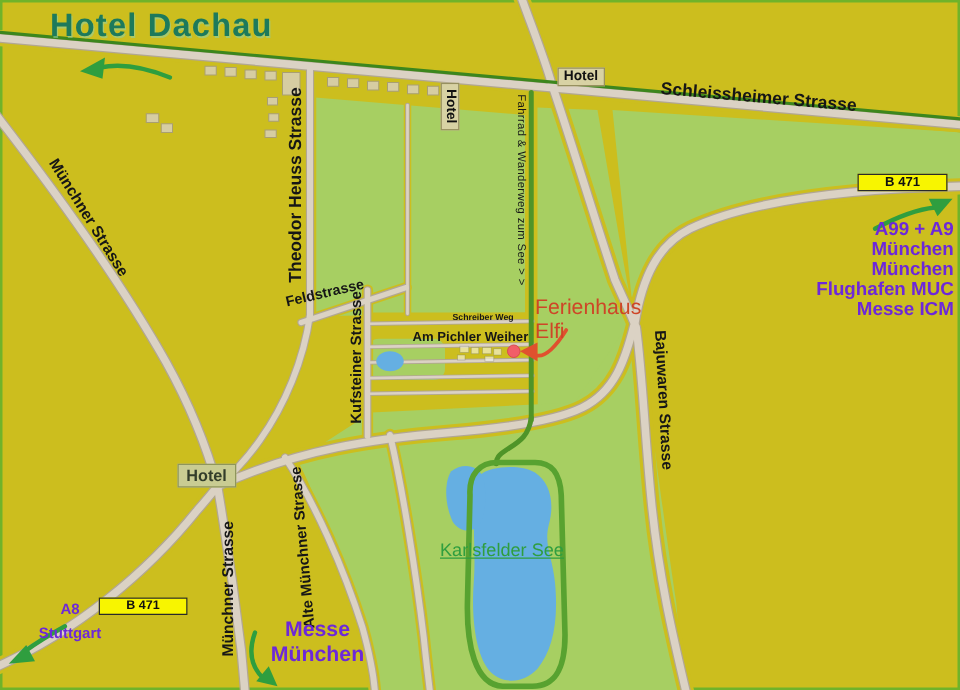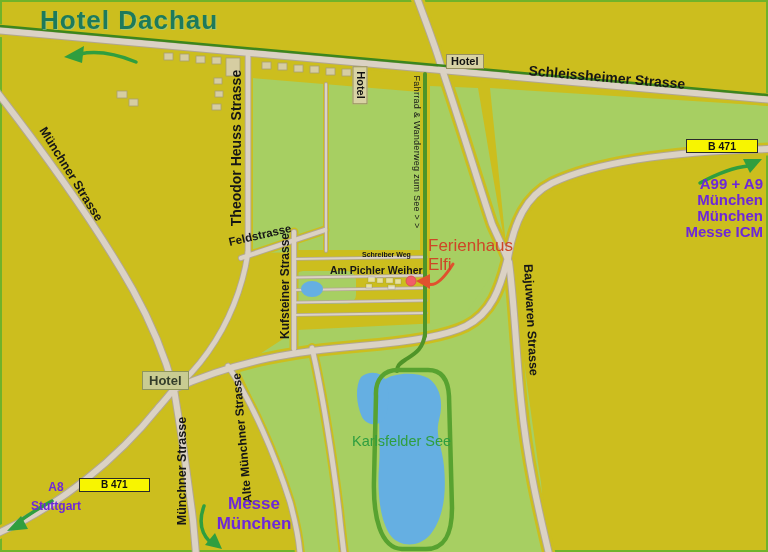--- a/index.html
+++ b/index.html
@@ -198,26 +198,27 @@
   <div class="badge" style="left:142px;top:371px;font-size:13px;line-height:17px;background:#c9cc92;border-color:#8f965c;color:#333d2a;padding:0 6px;">Hotel</div>
 
   <div class="badge-yellow" style="left:686px;top:139px;">B 471</div>
   <div class="badge-yellow" style="left:79px;top:478px;font-size:10px;">B 471</div>
 
   <div class="poi-red" style="left:428px;top:236px;width:86px;">
     <div>Ferienhaus</div>
     <div>Elfi</div>
   </div>
 
-  <div class="lake-lbl" style="left:352px;top:433px;">Karlsfelder See</div>
+  <div class="lake-lbl" style="left:352px;top:433px;text-decoration:underline;">Karlsfelder See</div>
 
   <div class="dir" style="left:645px;top:176px;width:118px;text-align:right;font-size:15px;line-height:16px;">
     <div>A99 + A9</div>
     <div>München</div>
     <div>München</div>
+    <div>Flughafen MUC</div>
     <div>Messe ICM</div>
   </div>
 
   <div class="dir" style="left:24px;top:478px;width:64px;font-size:12px;line-height:19px;">
     <div>A8</div>
     <div>Stuttgart</div>
   </div>
 
   <div class="dir" style="left:211px;top:494px;width:86px;font-size:17px;line-height:20px;">
     <div>Messe</div>

